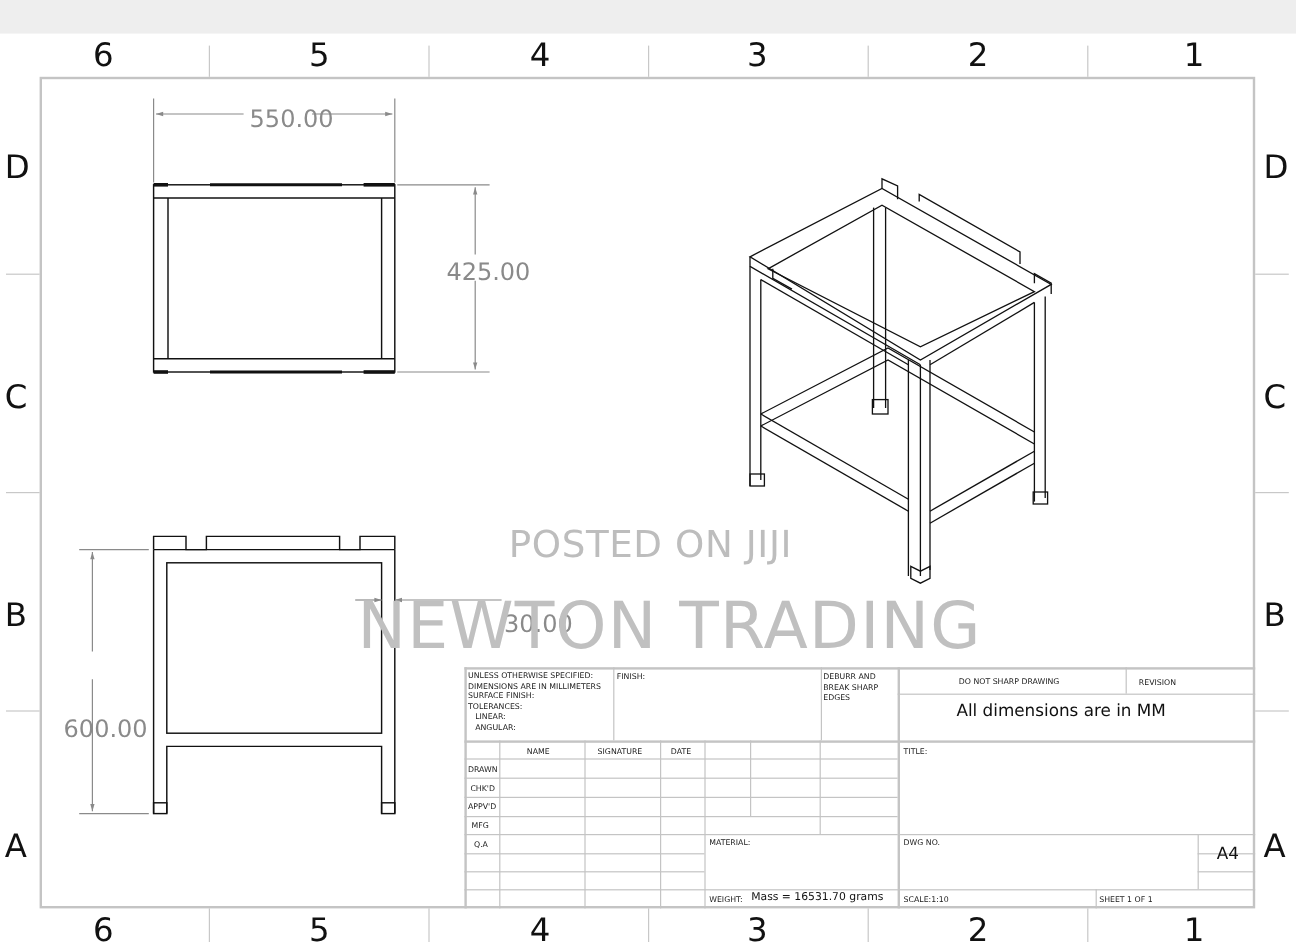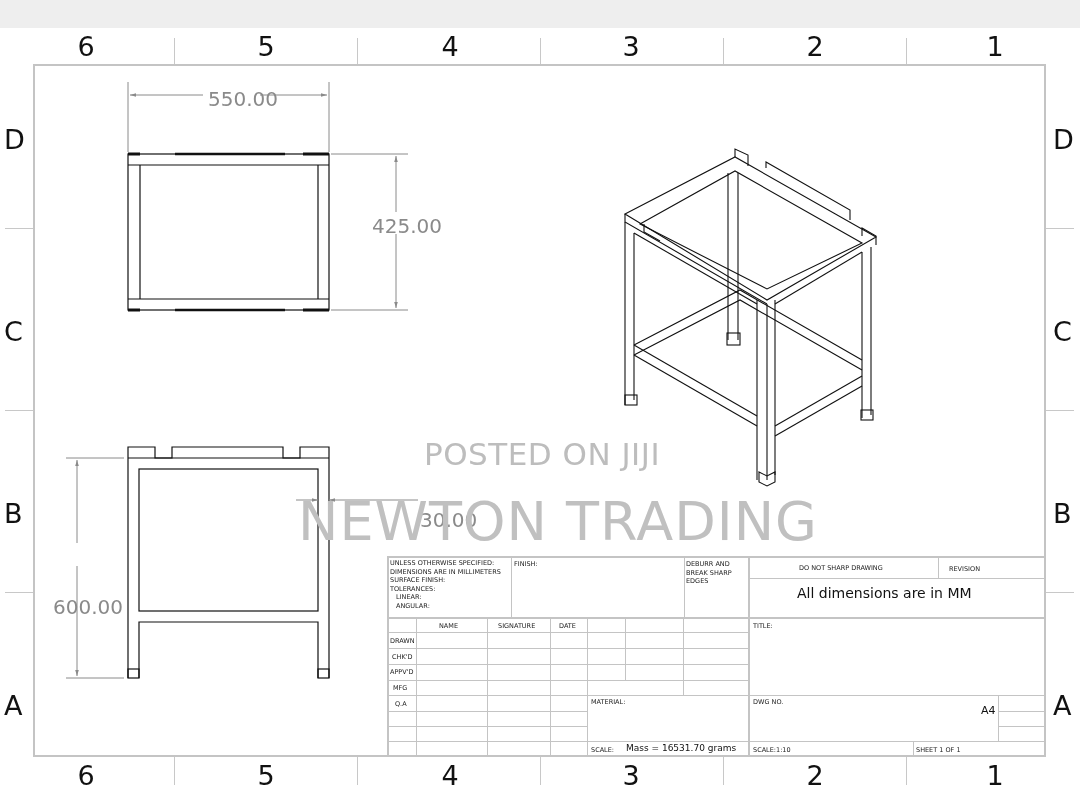--- a/index.html
+++ b/index.html
@@ -222,19 +222,19 @@
 
   <div class="tb-small" style="left:3px;top:81px;">DRAWN</div>
   <div class="tb-small" style="left:5px;top:97px;">CHK'D</div>
   <div class="tb-small" style="left:3px;top:112px;">APPV'D</div>
   <div class="tb-small" style="left:6px;top:128px;">MFG</div>
   <div class="tb-small" style="left:8px;top:144px;">Q.A</div>
 
   <div class="tb-small" style="left:366px;top:66px;">TITLE:</div>
   <div class="tb-small" style="left:204px;top:142px;">MATERIAL:</div>
   <div class="tb-small" style="left:366px;top:142px;">DWG NO.</div>
-  <div style="position:absolute;left:594px;top:148px;font-size:11px;color:#111;font-family:'DejaVu Sans',sans-serif;">A4</div>
-
-  <div class="tb-small" style="left:204px;top:190px;">SCALE:</div>
+  <div style="position:absolute;left:627px;top:148px;font-size:14px;color:#111;font-family:'DejaVu Sans',sans-serif;">A4</div>
+
+  <div class="tb-small" style="left:204px;top:190px;">WEIGHT:</div>
   <div style="position:absolute;left:239px;top:187px;font-size:9px;color:#111;font-family:'DejaVu Sans',sans-serif;white-space:nowrap;">Mass = 16531.70 grams</div>
   <div class="tb-small" style="left:366px;top:190px;">SCALE:1:10</div>
   <div class="tb-small" style="left:529px;top:190px;">SHEET 1 OF 1</div>
 </div>
 
 </body></html>

